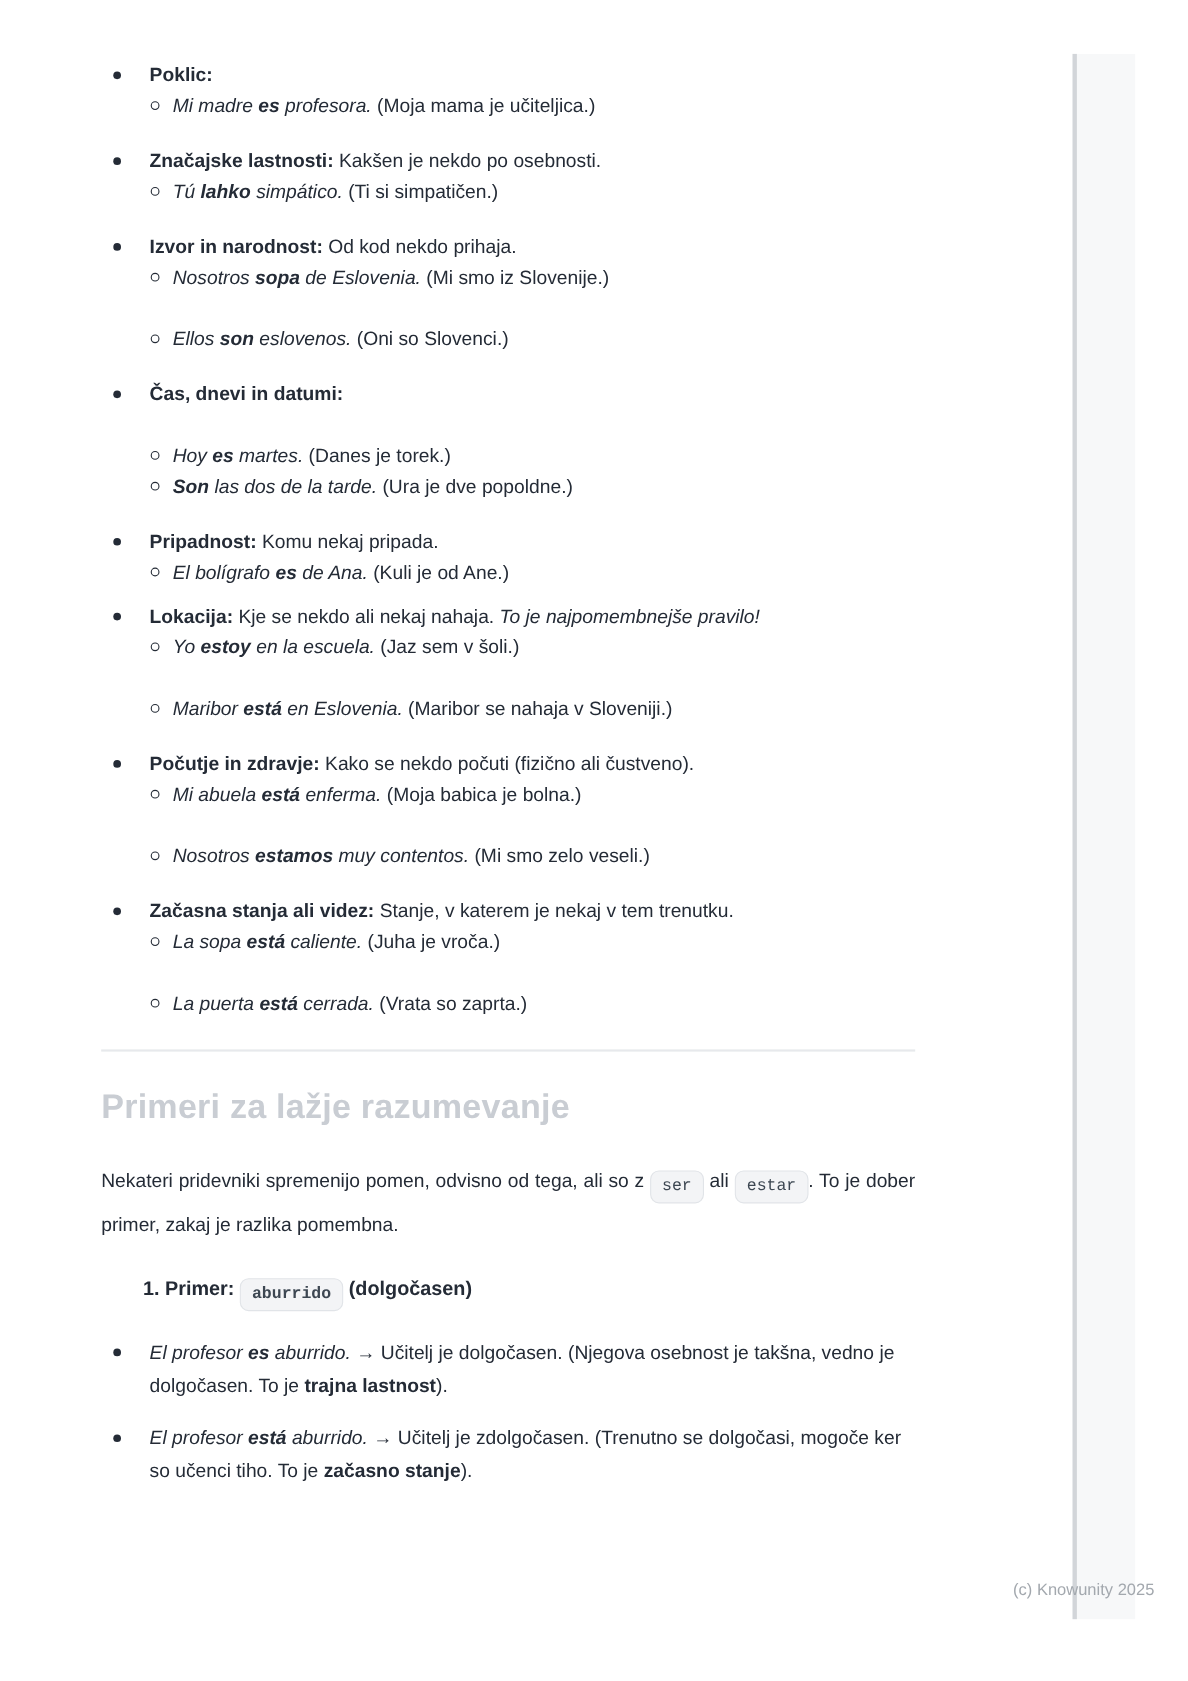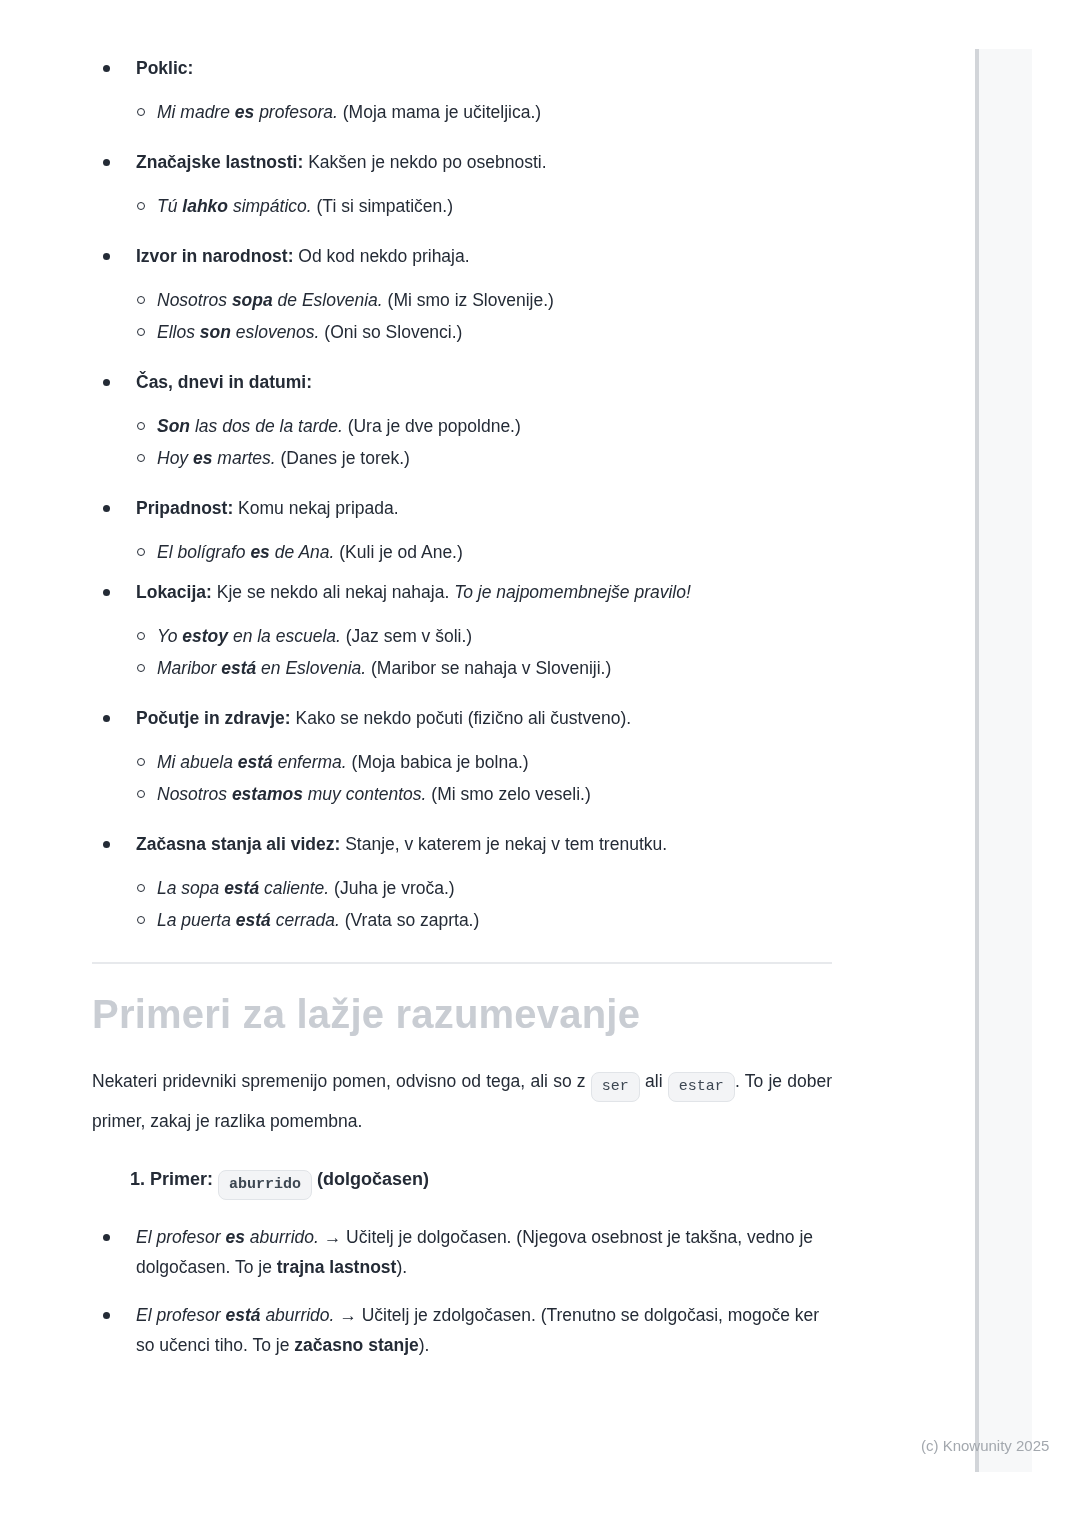--- a/index.html
+++ b/index.html
@@ -15,22 +15,22 @@
   .content {
     position: absolute;
     left: 92px; top: 54px;
     width: 740px;
     font-size: 17.5px;
     line-height: 28px;
   }
   
   .t-item { display: flex; margin-top: 22px; gap: 12px; }
   .t-item.first { margin-top: 0; }
-  .s-item { display: flex; margin-left: 33px; margin-top: 4px; }
-  .s-item.subfirst { margin-top: 16px; justify-content: center; }
+  .s-item { display: flex; margin-left: 33px; margin-top: 28px; }
+  .s-item.subfirst { margin-top: 0; justify-content: center; }
   .t-marker { width: 32px; flex: none; position: relative; }
   .t-marker::before {
     content: ""; position: absolute; left: 11px; top: 11px;
     width: 7px; height: 7px; border-radius: 50%; background: #242b36;
   }
   .s-marker { width: 32px; flex: none; position: relative; }
   .s-marker::before {
     content: ""; position: absolute; left: 12px; top: 10px;
     width: 6px; height: 6px; border-radius: 50%;
     border: 1.6px solid #242b36; background: transparent;
@@ -42,21 +42,21 @@
   .verb { font-style: italic; font-weight: 700; }
   .sl { font-style: normal; }
   .desc-italic { font-style: italic; }
   
   .para { margin-top: 24px; line-height: 38px; }
   .estar-list { margin-top: 12px; }
   
   .divider { margin-top: 28px; border-top: 2px solid #e7e9ec; height: 0; }
   .gray-heading {
     margin-top: 30px;
-    font-size: 40px; font-weight: 700; color: #c9cdd3;
+    font-size: 31px; font-weight: 700; color: #c9cdd3;
     line-height: 40px; letter-spacing: 0.2px;
   }
   .justified { text-align: justify; margin-top: 28px; line-height: 38px; }
   
   .chip {
     display: inline-block;
     font-family: "Liberation Mono", monospace;
     font-size: 15px; line-height: 20px;
     color: #3d4752;
     background: #f3f4f6;
@@ -123,27 +123,27 @@
     </div>
     <div class="s-item">
       <span class="s-marker"></span>
       <span class="li-body"><span class="es">Ellos </span><span class="verb">son</span><span class="es"> eslovenos.</span><span class="sl"> (Oni so Slovenci.)</span></span>
     </div>
 
     <div class="t-item">
       <span class="t-marker"></span>
       <span class="li-body"><span class="bold">Čas, dnevi in datumi:</span><span></span></span>
     </div>
+    <div class="s-item">
+      <span class="s-marker"></span>
+      <span class="li-body"><span class="es">Hoy </span><span class="verb">es</span><span class="es"> martes.</span><span class="sl"> (Danes je torek.)</span></span>
+    </div>
     <div class="s-item subfirst">
       <span class="s-marker"></span>
       <span class="li-body"><span class="es"></span><span class="verb">Son</span><span class="es"> las dos de la tarde.</span><span class="sl"> (Ura je dve popoldne.)</span></span>
-    </div>
-    <div class="s-item">
-      <span class="s-marker"></span>
-      <span class="li-body"><span class="es">Hoy </span><span class="verb">es</span><span class="es"> martes.</span><span class="sl"> (Danes je torek.)</span></span>
     </div>
 
     <div class="t-item">
       <span class="t-marker"></span>
       <span class="li-body"><span class="bold">Pripadnost:</span><span> Komu nekaj pripada.</span></span>
     </div>
     <div class="s-item subfirst">
       <span class="s-marker"></span>
       <span class="li-body"><span class="es">El bolígrafo </span><span class="verb">es</span><span class="es"> de Ana.</span><span class="sl"> (Kuli je od Ane.)</span></span>
     </div>

